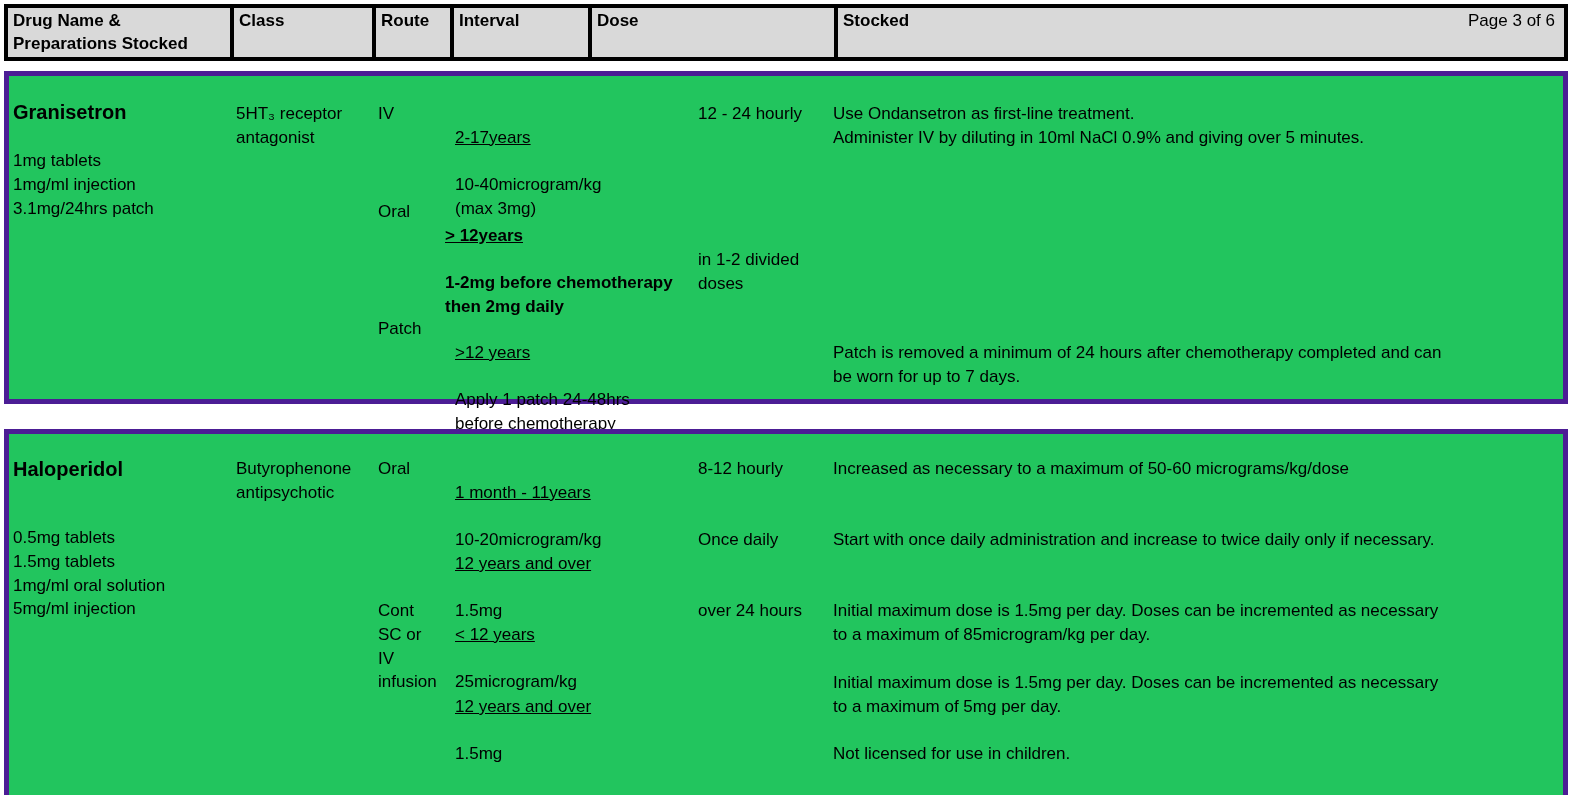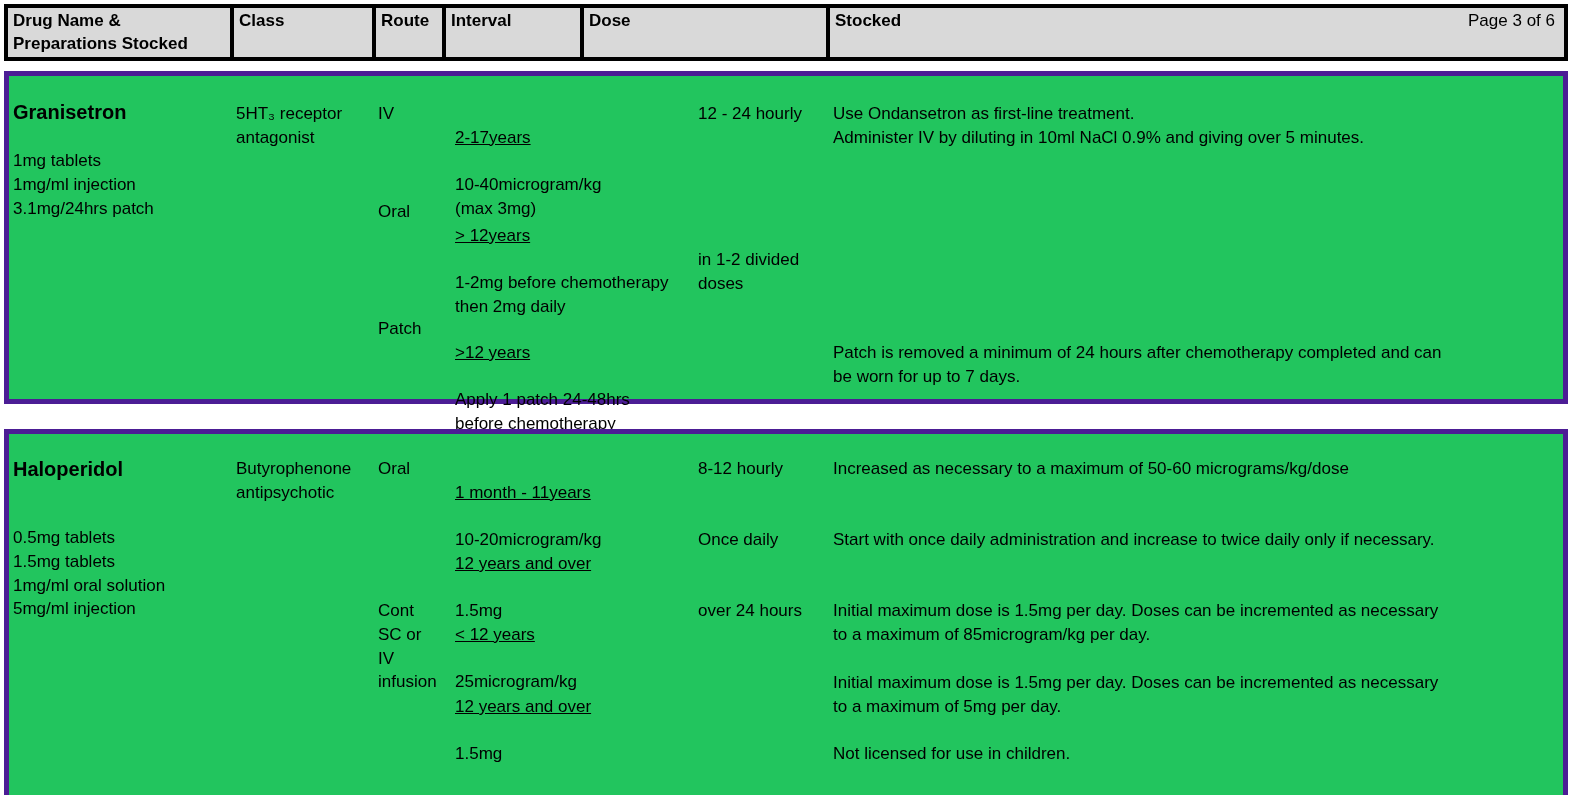--- a/index.html
+++ b/index.html
@@ -12,21 +12,21 @@
   
   .header {
     position:absolute; left:4px; top:4px; width:1564px; height:57px;
     background:#000; display:flex; gap:4px; padding:4px; box-sizing:border-box;
   }
   .hcell {
     background:#d9d9d9; font-weight:bold; padding:1px 5px;
     box-sizing:border-box; white-space:pre-line; line-height:23px;
     overflow:hidden;
   }
-  .w1{width:222px}.w2{width:138px}.w3{width:66px}.w4{width:242px}.w5{width:134px}
+  .w1{width:222px}.w2{width:138px}.w3{width:74px}.w4{width:242px}.w5{width:134px}
   .hcell.grow { flex:1; display:flex; justify-content:space-between; align-items:flex-start; }
   .page-num { font-weight:normal; white-space:nowrap; padding-right:4px; }
   
   .section {
     position:absolute; left:4px; width:1564px; border:5px solid #4c1d95;
     box-sizing:border-box; background:#22c55e;
   }
   .s1 { top:71px; height:333px; }
   .s2 { top:429px; height:382px; }
   .blk { position:absolute; white-space:pre-line; }
@@ -63,21 +63,21 @@
     <div class="blk" style="left:446px; top:26px;">
       <div class="age">2-17years</div>
       <div>10-40microgram/kg
 (max 3mg)</div>
     </div>
     <div class="blk" style="left:689px; top:26px;">12 - 24 hourly</div>
     <div class="blk" style="left:824px; top:26px;">Use Ondansetron as first-line treatment.
 Administer IV by diluting in 10ml NaCl 0.9% and giving over 5 minutes.</div>
 
     <div class="blk" style="left:369px; top:124px;">Oral</div>
-    <div class="blk" style="left:446px; top:124px;">
+    <div class="blk" style="left:436px; top:124px;font-weight:bold;">
       <div class="age">&gt; 12years</div>
       <div>1-2mg before chemotherapy
 then 2mg daily</div>
     </div>
     <div class="blk" style="left:689px; top:172px;">in 1-2 divided
 doses</div>
 
     <div class="blk" style="left:369px; top:241px;">Patch</div>
     <div class="blk" style="left:446px; top:241px;">
       <div class="age">&gt;12 years</div>

